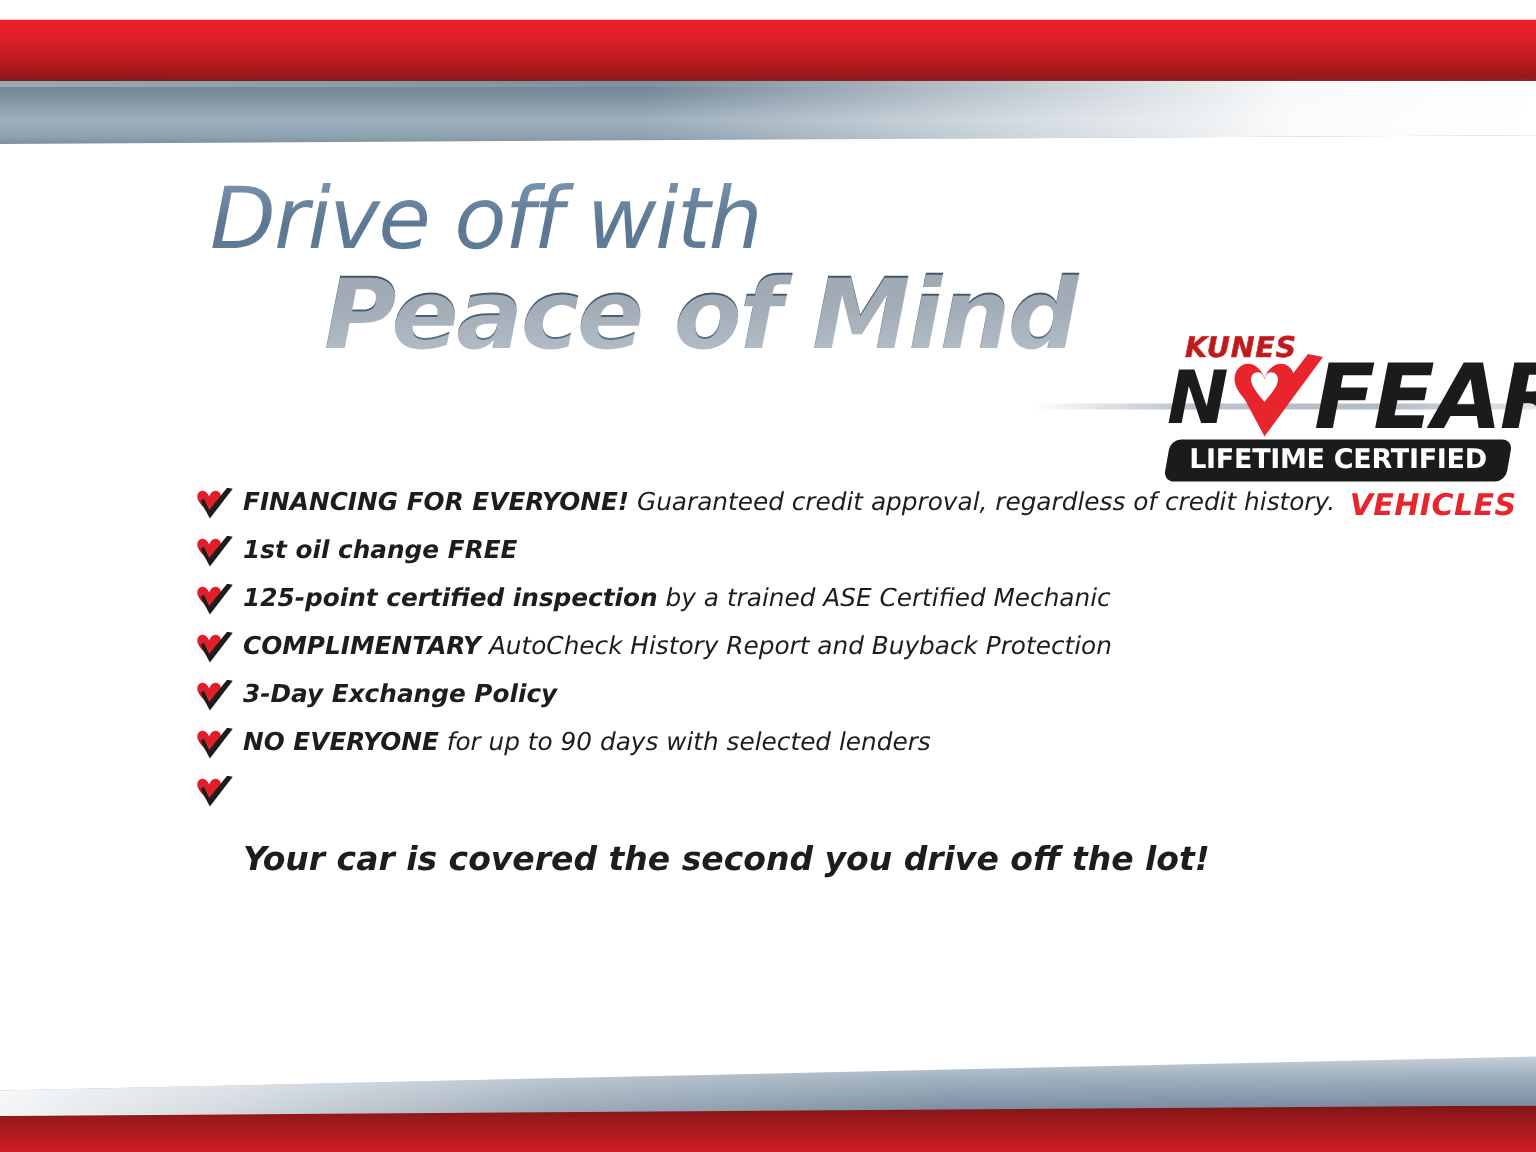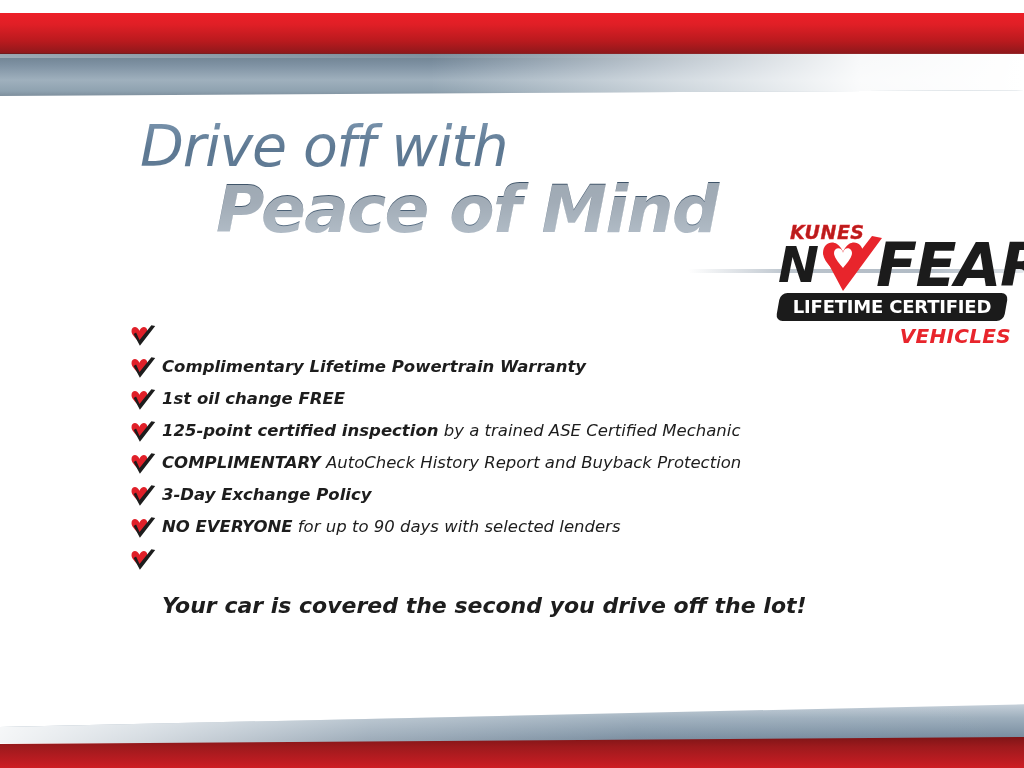--- a/index.html
+++ b/index.html
@@ -343,31 +343,23 @@
 
   <div id="features">
 
     <div class="feature-row">
       <span class="bullet-icon">
         <svg width="26" height="22" viewBox="0 0 26 22" xmlns="http://www.w3.org/2000/svg">
           <path d="M1.5 6.2 C1.5 2.6, 4.7 1.1, 7.1 2.8 C8.3 3.6, 9.0 4.8, 9.4 6.0 C9.8 4.8, 10.5 3.6, 11.7 2.8 C14.1 1.1, 17.3 2.6, 17.3 6.2 C17.3 10.0, 12.1 14.2, 9.4 17.0 C6.7 14.2, 1.5 10.0, 1.5 6.2 Z" fill="#e02029"></path>
           <path d="M3.6 8.9 L9.9 20.7 L25.2 0.9 L21.4 0.2 L9.5 15.0 L6.1 7.6 Z" fill="#1d1d1d"></path>
         </svg>
       </span>
-    </div>
-
-    <div class="feature-row">
-      <span class="bullet-icon">
-        <svg width="26" height="22" viewBox="0 0 26 22" xmlns="http://www.w3.org/2000/svg">
-          <path d="M1.5 6.2 C1.5 2.6, 4.7 1.1, 7.1 2.8 C8.3 3.6, 9.0 4.8, 9.4 6.0 C9.8 4.8, 10.5 3.6, 11.7 2.8 C14.1 1.1, 17.3 2.6, 17.3 6.2 C17.3 10.0, 12.1 14.2, 9.4 17.0 C6.7 14.2, 1.5 10.0, 1.5 6.2 Z" fill="#e02029"></path>
-          <path d="M3.6 8.9 L9.9 20.7 L25.2 0.9 L21.4 0.2 L9.5 15.0 L6.1 7.6 Z" fill="#1d1d1d"></path>
-        </svg>
-      </span>
-      <span class="feature-text"><span class="b">Complimentary Lifetime Powertrain Warranty</span><span class="n"></span></span>
-    </div>
+      <span class="feature-text"><span class="b">FINANCING FOR EVERYONE!</span><span class="n"> Guaranteed credit approval, regardless of credit history.</span></span>
+    </div>
+
 
 
     <div class="feature-row">
       <span class="bullet-icon">
         <svg width="26" height="22" viewBox="0 0 26 22" xmlns="http://www.w3.org/2000/svg">
           <path d="M1.5 6.2 C1.5 2.6, 4.7 1.1, 7.1 2.8 C8.3 3.6, 9.0 4.8, 9.4 6.0 C9.8 4.8, 10.5 3.6, 11.7 2.8 C14.1 1.1, 17.3 2.6, 17.3 6.2 C17.3 10.0, 12.1 14.2, 9.4 17.0 C6.7 14.2, 1.5 10.0, 1.5 6.2 Z" fill="#e02029"></path>
           <path d="M3.6 8.9 L9.9 20.7 L25.2 0.9 L21.4 0.2 L9.5 15.0 L6.1 7.6 Z" fill="#1d1d1d"></path>
         </svg>
       </span>
       <span class="feature-text"><span class="b">1st oil change FREE</span><span class="n"></span></span>

